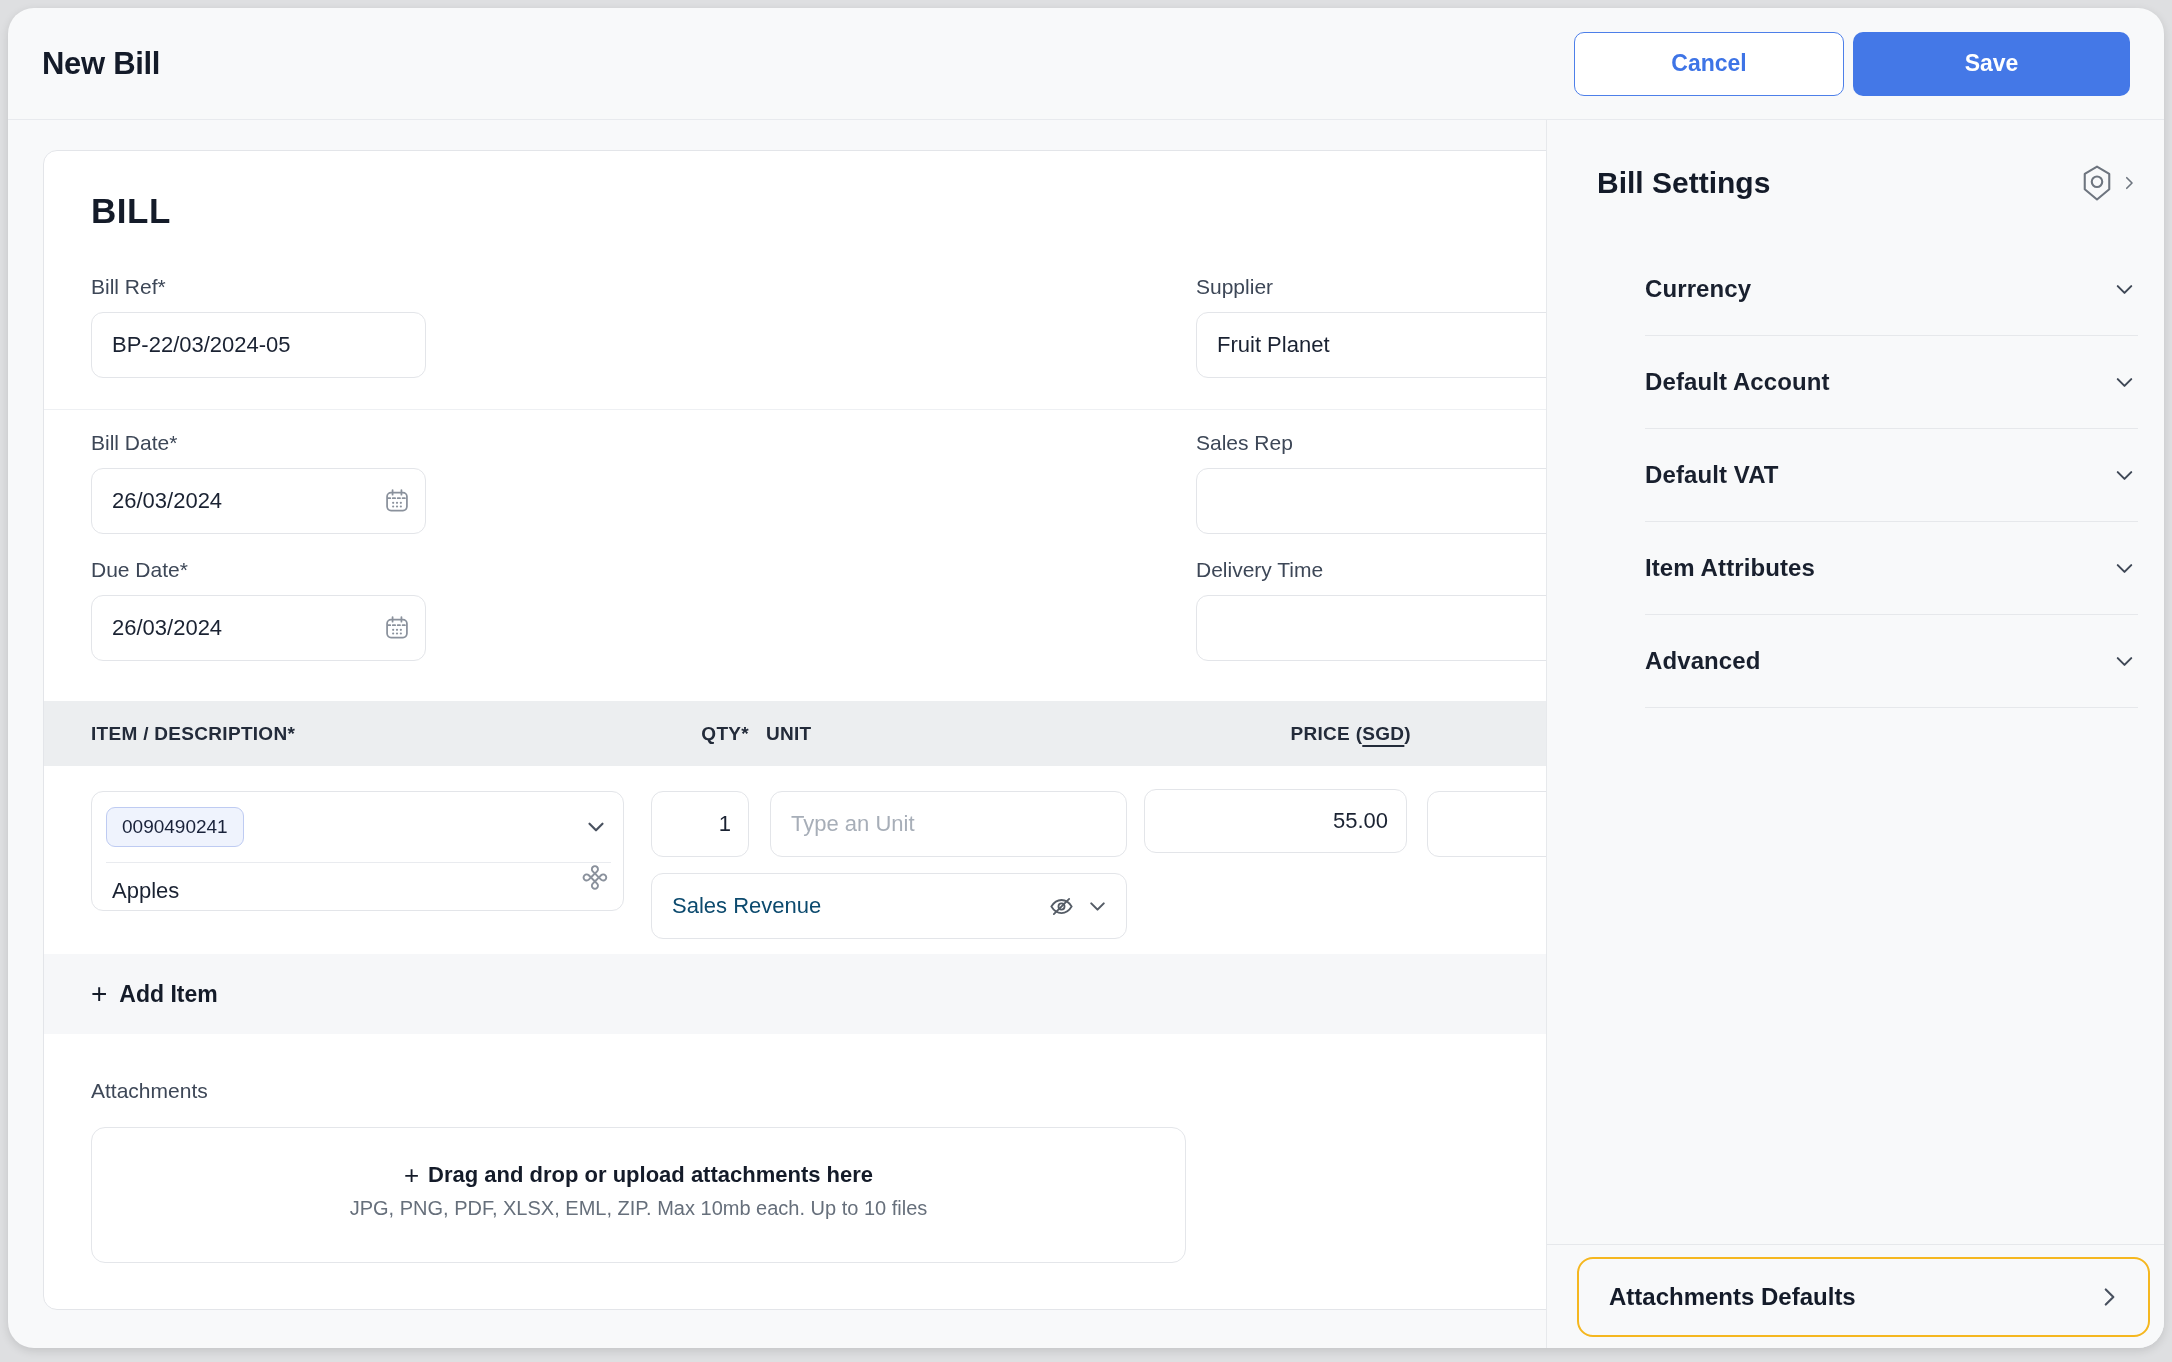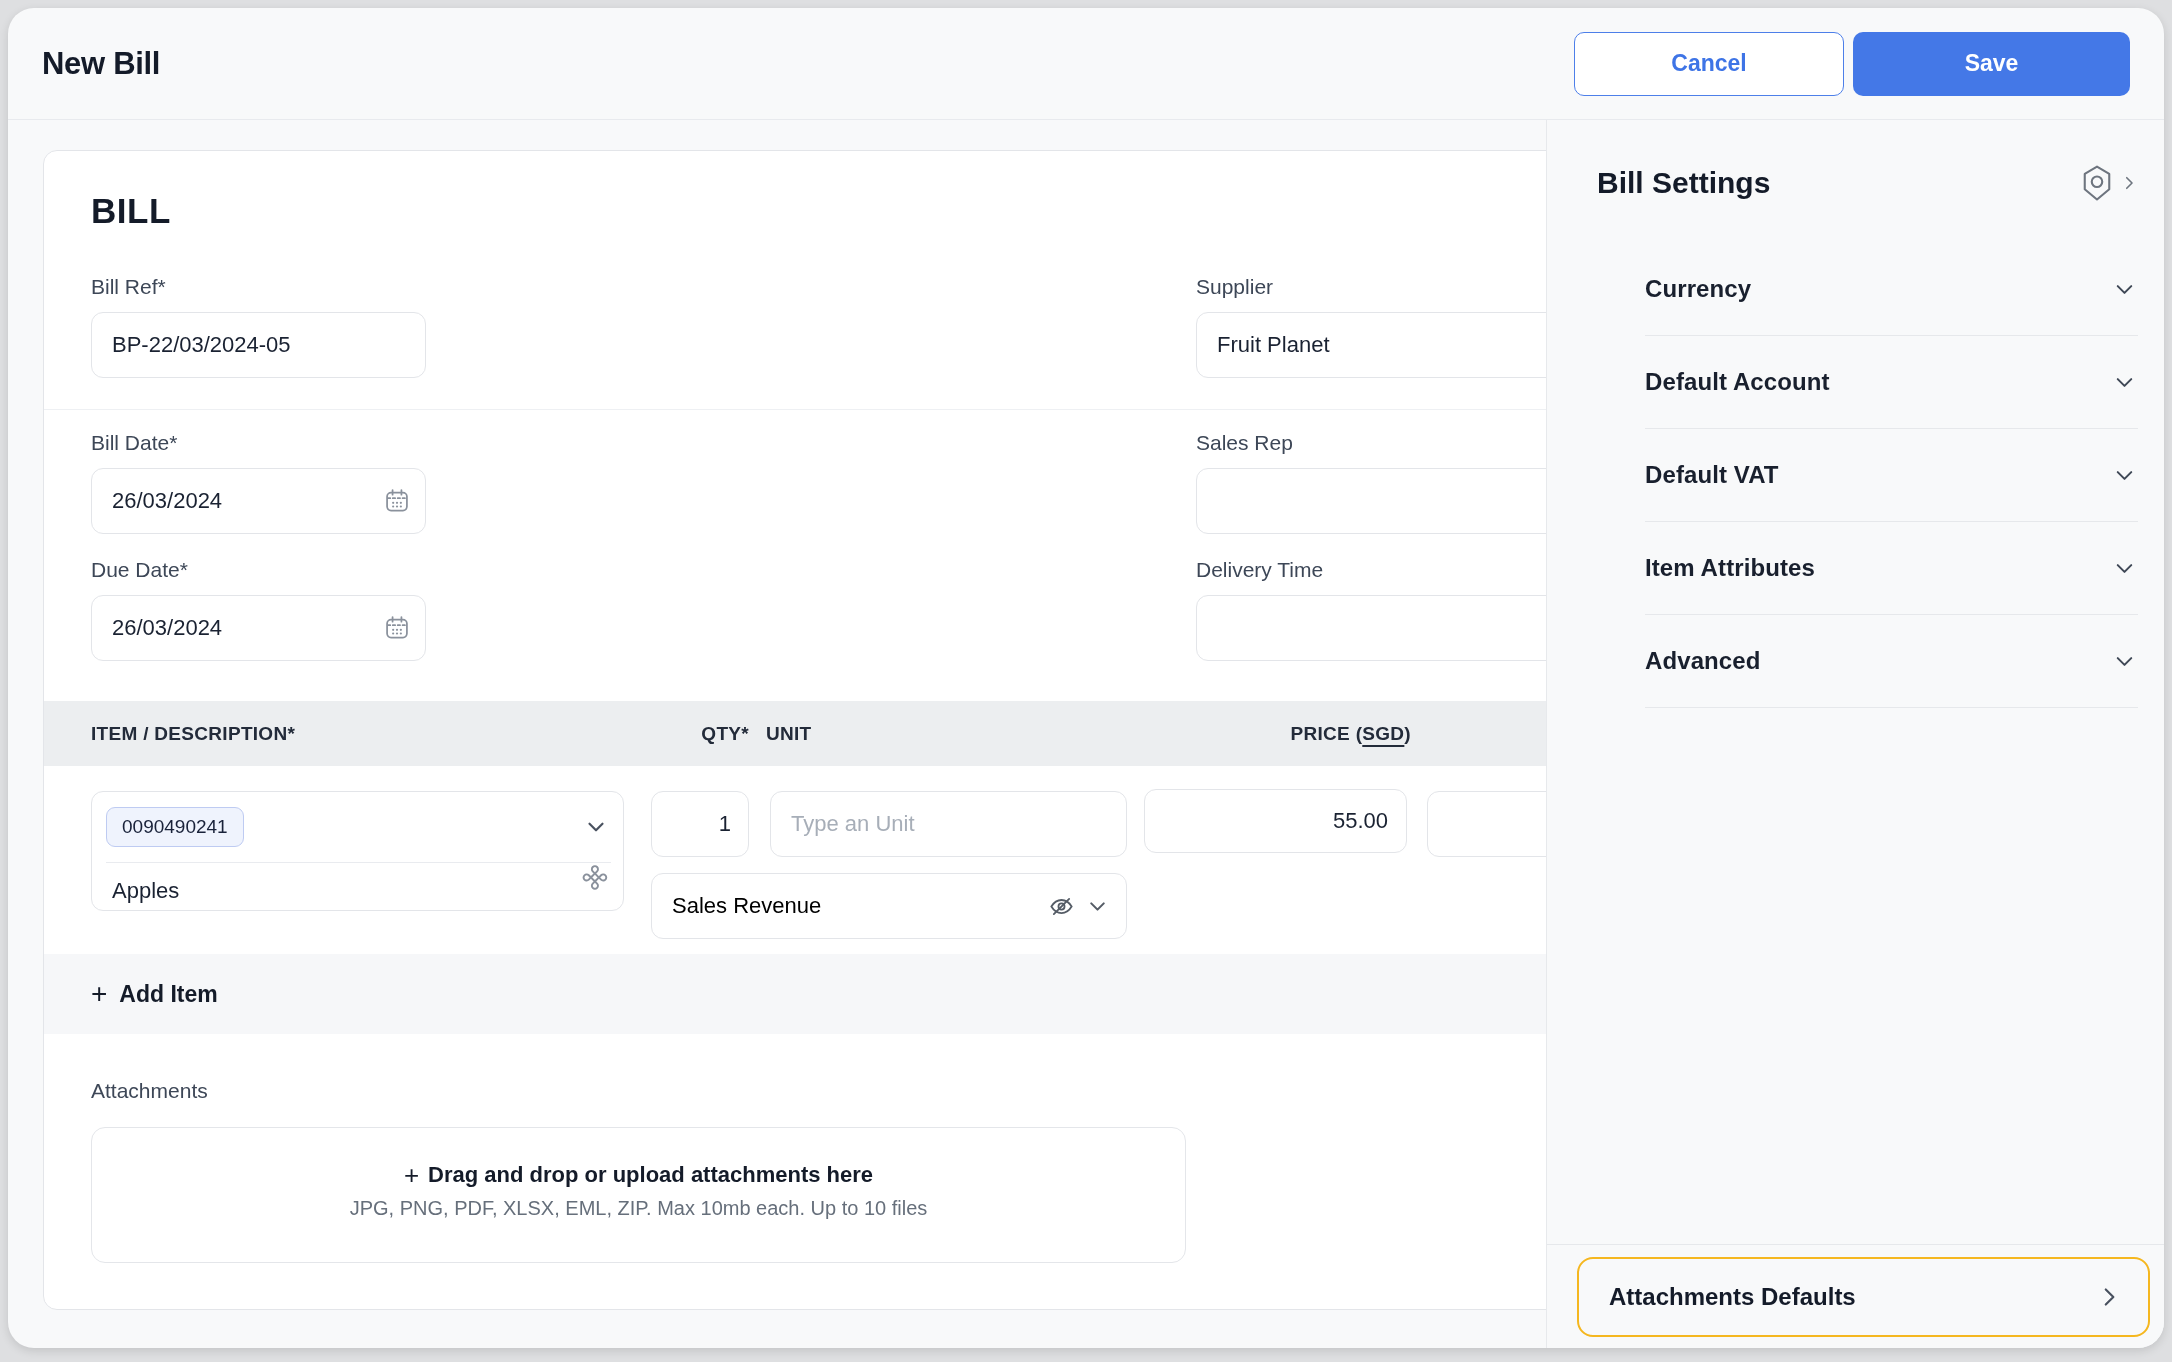--- a/index.html
+++ b/index.html
@@ -76,21 +76,21 @@
   .ai-glyph { position: absolute; right: 16px; bottom: 16px; font-size: 26px; color: #8A919C; transform: rotate(45deg); }
   #qty-input   { position: absolute; left: 607px;  top: 640px; width: 98px;  height: 66px; text-align: right; padding: 0 17px; }
   #unit-input  { position: absolute; left: 726px;  top: 640px; width: 357px; height: 66px; }
   #price-input { position: absolute; left: 1100px; top: 638px; width: 263px; height: 64px; text-align: right; padding: 0 18px; }
   #extra-input { position: absolute; left: 1383px; top: 640px; width: 220px; height: 66px; }
   .account-select {
     position: absolute; left: 607px; top: 722px; width: 476px; height: 66px;
     border: 1.5px solid #E3E5E9; border-radius: 12px; background: #fff;
     display: flex; align-items: center; padding: 0 16px 0 20px; cursor: pointer;
   }
-  .account-label { font-size: 22px; color: #000000; flex: 1; }
+  .account-label { font-size: 22px; color: #0c4a6e; flex: 1; }
   .account-icons { display: flex; align-items: center; gap: 10px; color: #555C66; }
   .add-item-row {
     position: absolute; left: 0; top: 803px; width: 100%; height: 80px;
     background: #F6F7F9; display: flex; align-items: center; padding-left: 47px;
   }
   .add-item-btn {
     display: flex; align-items: center; gap: 12px; background: none; border: none;
     font-family: inherit; font-size: 23px; font-weight: bold; color: #141B29; cursor: pointer;
   }
   .plus-glyph { font-size: 28px; font-weight: normal; line-height: 1; }

